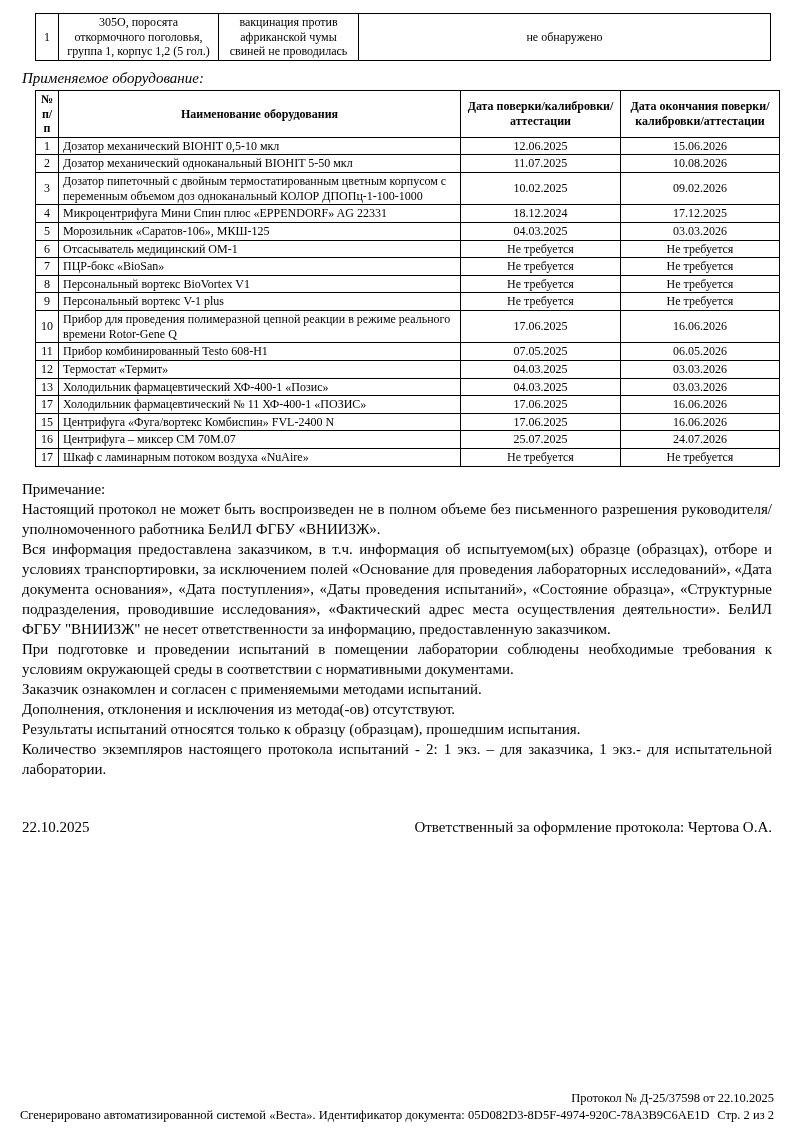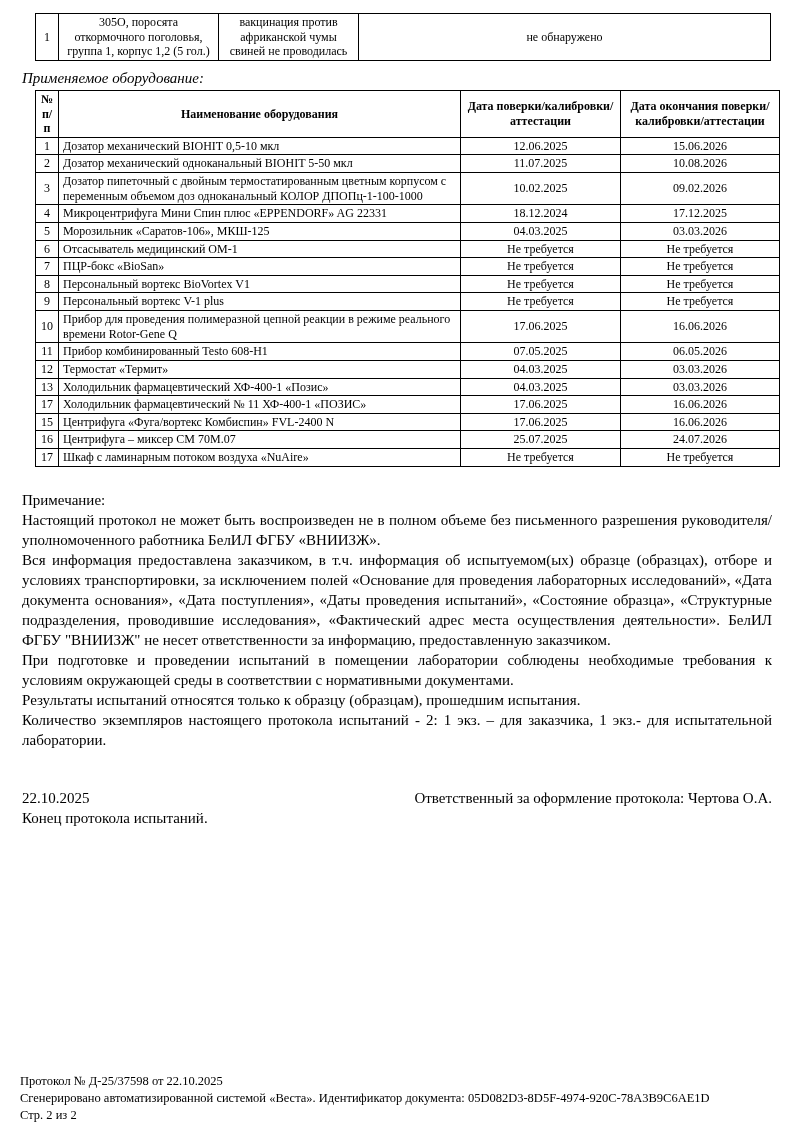--- a/index.html
+++ b/index.html
@@ -45,41 +45,42 @@
     font-style: italic;
   }
 
   
   .equip-table .w-num  { width: 23px; }
   .equip-table .w-name { width: 402px; }
   .equip-table .w-d1   { width: 160px; }
   .equip-table .w-d2   { width: 159px; }
   .equip-table td { height: 17px; }
 
-  .notes { margin-top: 23px; font-size: 15px; line-height: 20px; }
+  .notes { margin-top: 12px; font-size: 15px; line-height: 20px; }
   .notes p { text-align: justify; }
   .notes .notes-heading { text-align: left; }
 
   .signature-row {
     display: flex;
     justify-content: space-between;
     font-size: 15px;
     line-height: 20px;
     margin-top: 38px;
     gap: 30px;
   }
   .end-line { font-size: 15px; line-height: 20px; }
 
   .footer {
     position: absolute;
     left: 20px; right: 26px; bottom: 8px;
     font-size: 12.5px;
     line-height: 17px;
-  }
-  .footer-row2 { display: flex; justify-content: space-between; flex-direction: column; }
+    text-align: right;
+  }
+  .footer-row2 { display: flex; justify-content: space-between; }
 </style>
 </head>
 <body>
 
 <div class="page">
   <div class="content">
 
     <table class="doc-table sample-table">
       <tbody>
           <tr>
@@ -206,29 +207,30 @@
             <td class="w-d2 c-center">Не требуется</td>
           </tr>
         </tbody>
     </table>
 
     <div class="notes">
       <p class="notes-heading">Примечание:</p>
       <p>Настоящий протокол не может быть воспроизведен не в полном объеме без письменного разрешения руководителя/уполномоченного работника БелИЛ ФГБУ «ВНИИЗЖ».</p>
       <p>Вся информация предоставлена заказчиком, в т.ч. информация об испытуемом(ых) образце (образцах), отборе и условиях транспортировки, за исключением полей «Основание для проведения лабораторных исследований», «Дата документа основания», «Дата поступления», «Даты проведения испытаний», «Состояние образца», «Структурные подразделения, проводившие исследования», «Фактический адрес места осуществления деятельности». БелИЛ ФГБУ "ВНИИЗЖ" не несет ответственности за информацию, предоставленную заказчиком.</p>
       <p>При подготовке и проведении испытаний в помещении лаборатории соблюдены необходимые требования к условиям окружающей среды в соответствии с нормативными документами.</p>
+      <p>Заказчик ознакомлен и согласен с применяемыми методами испытаний.</p>
+      <p>Дополнения, отклонения и исключения из метода(-ов) отсутствуют.</p>
       <p>Результаты испытаний относятся только к образцу (образцам), прошедшим испытания.</p>
       <p>Количество экземпляров настоящего протокола испытаний - 2: 1 экз. – для заказчика, 1 экз.- для испытательной лаборатории.</p>
     </div>
 
     <div class="signature-row">
       <span>22.10.2025</span>
       <span>Ответственный за оформление протокола: Чертова О.А.</span>
     </div>
-    <div class="end-line">Конец протокола испытаний.</div>
 
   </div>
 
   <div class="footer">
     <div>Протокол № Д-25/37598 от 22.10.2025</div>
     <div class="footer-row2">
       <span>Сгенерировано автоматизированной системой «Веста». Идентификатор документа: 05D082D3-8D5F-4974-920C-78A3B9C6AE1D</span>
       <span>Стр. 2 из 2</span>
     </div>
   </div>

